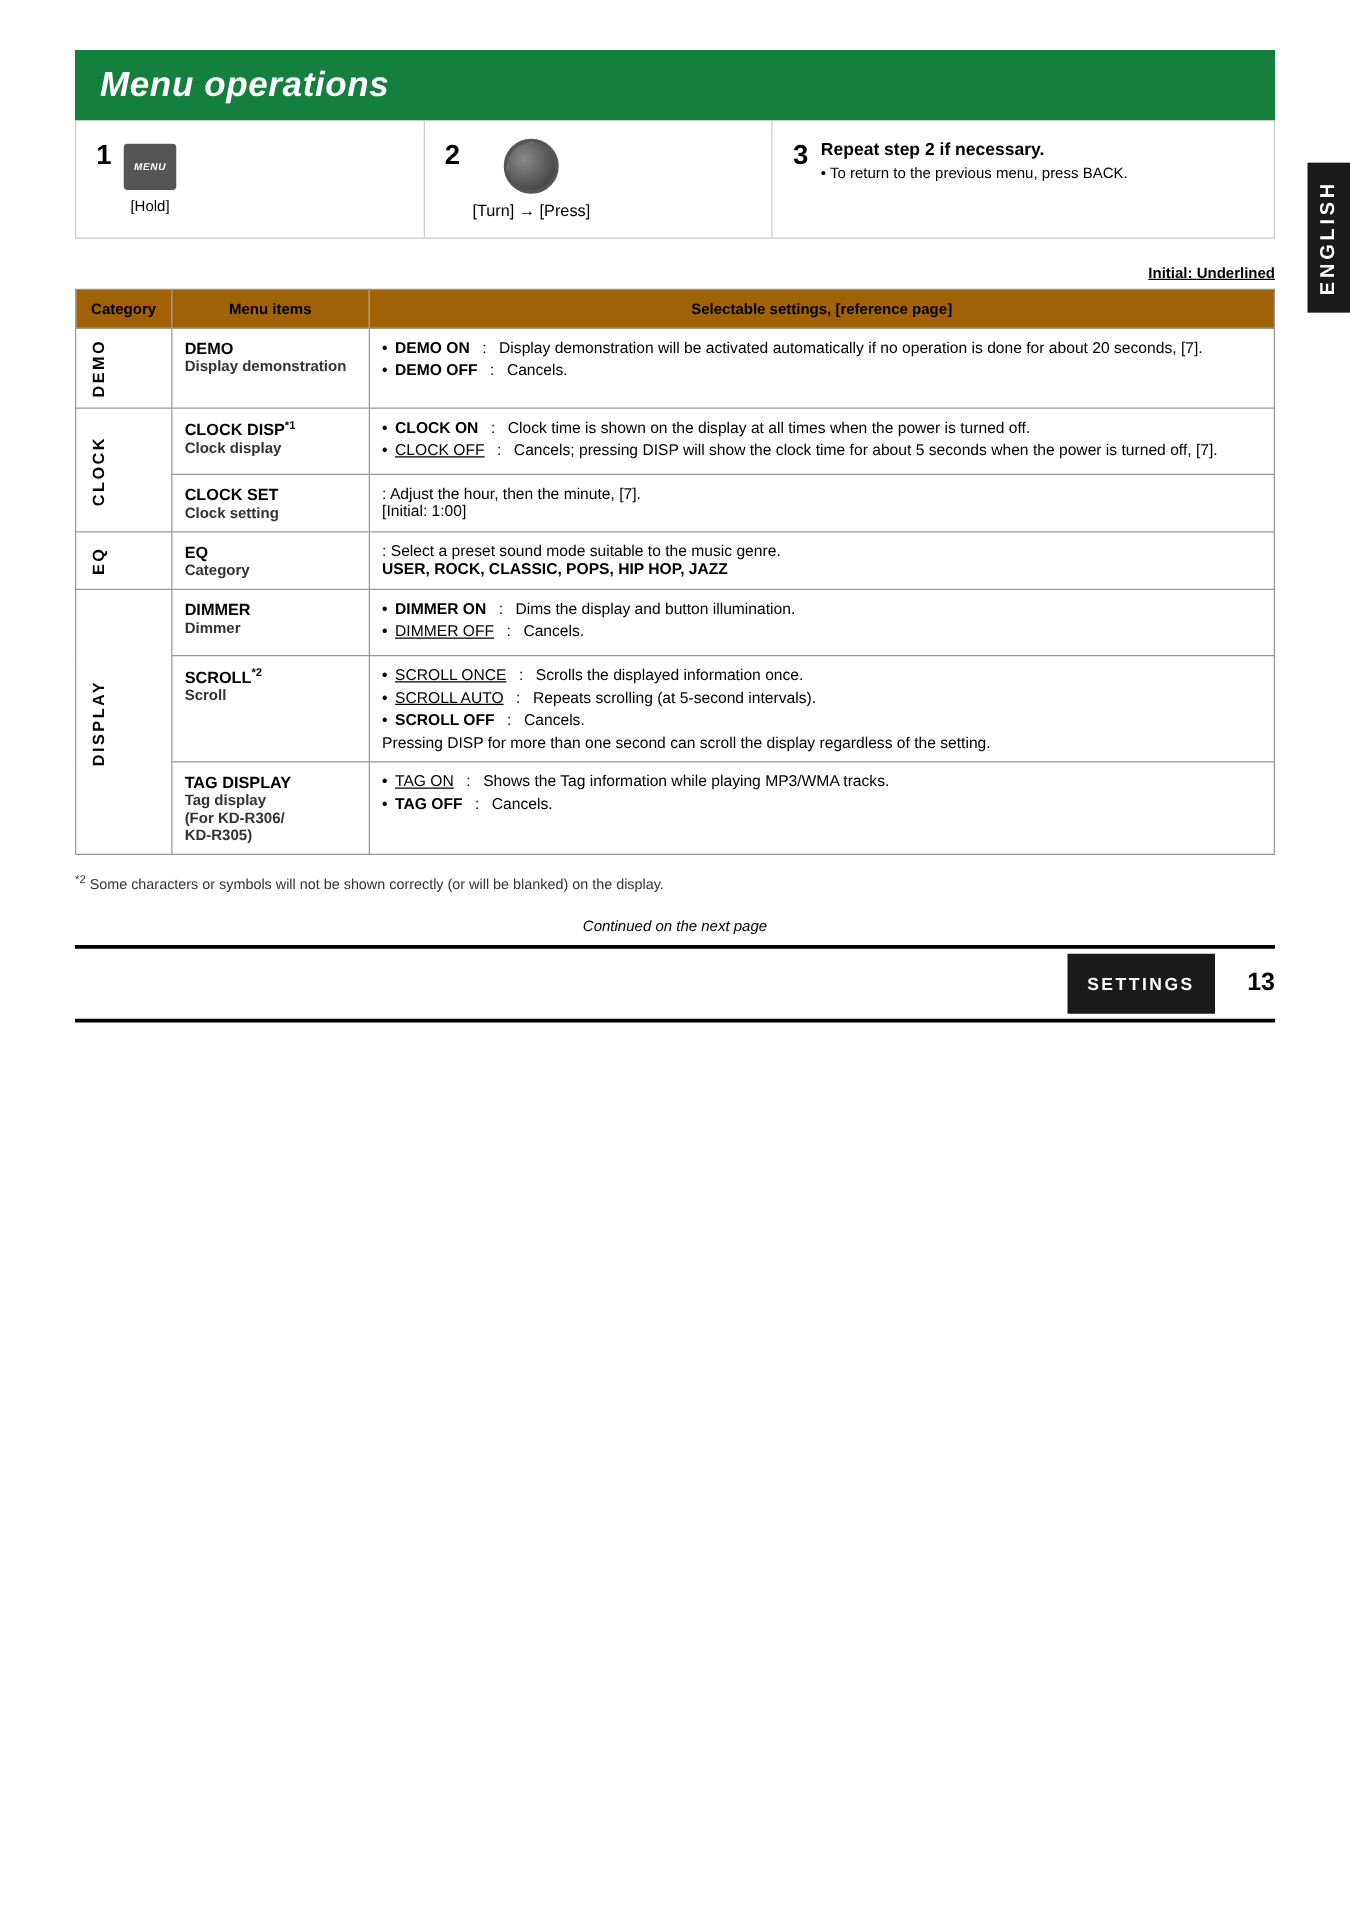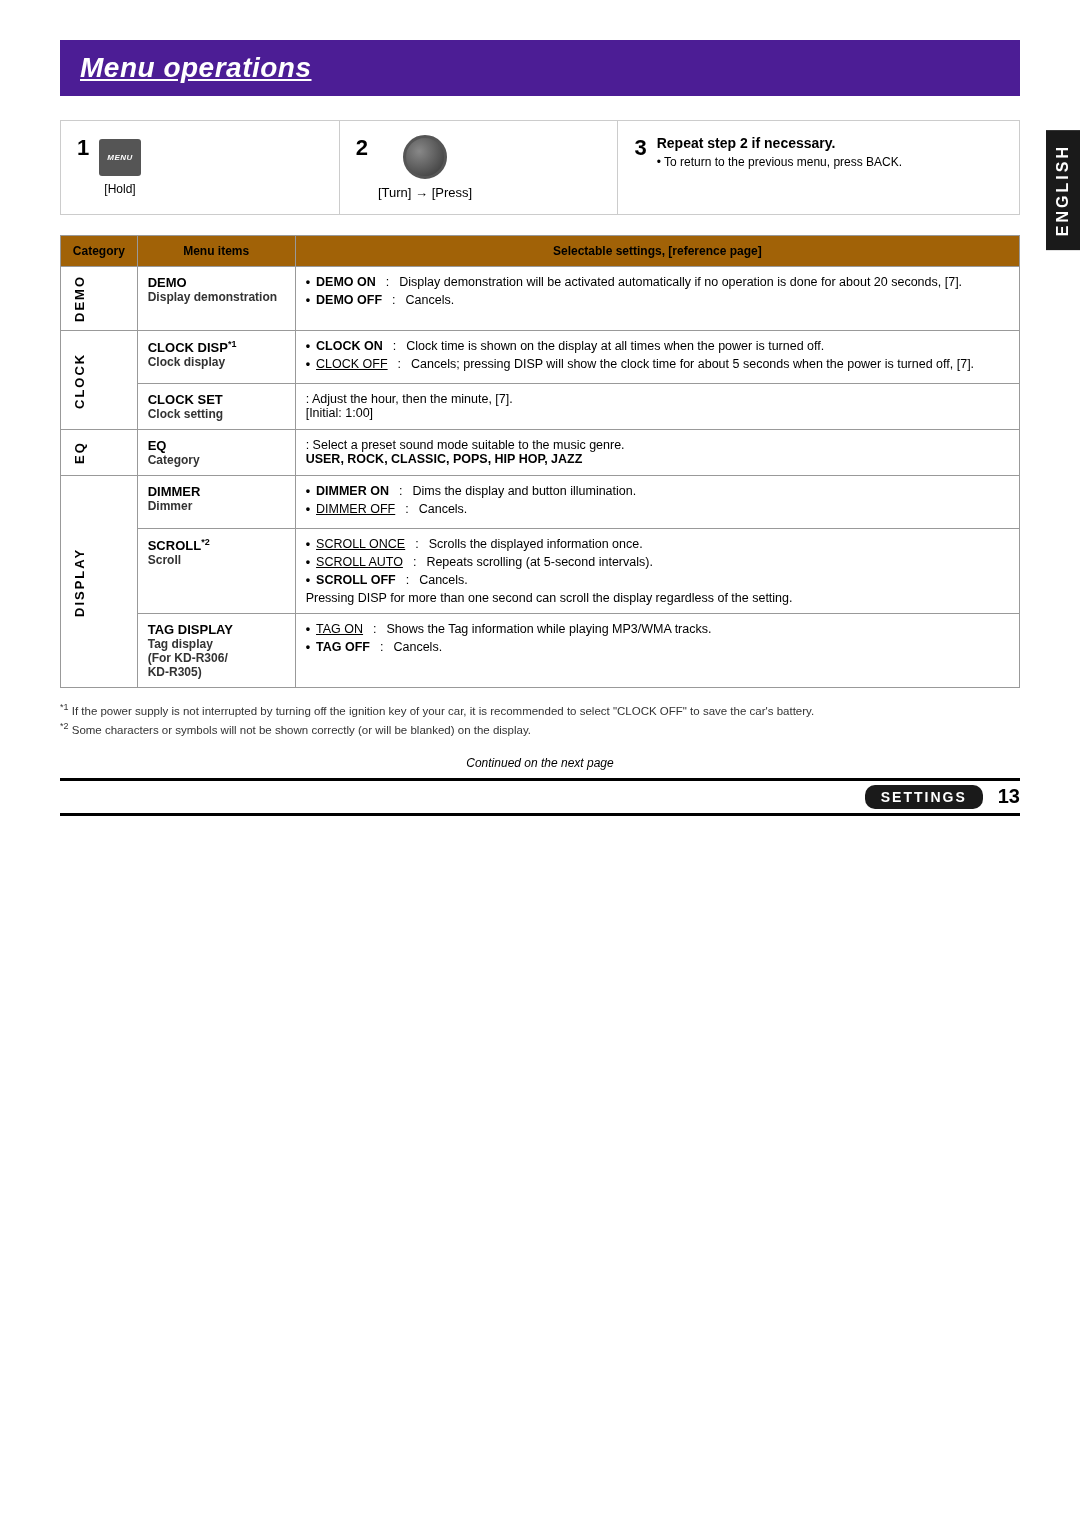--- a/index.html
+++ b/index.html
@@ -13,25 +13,23 @@
       position: relative;
     }
 
     .page {
       padding: 40px 60px 40px 60px;
       position: relative;
     }
 
     
     .title-bar {
-      background: #4c1d95;
+      background: #15803d;
       color: #fff;
       padding: 12px 20px;
-      margin-bottom: 24px;
-      text-decoration: underline;
     }
     .title-bar h1 {
       font-size: 28px;
       font-weight: 900;
       font-style: italic;
       letter-spacing: 0.5px;
     }
 
     
     .steps-row {
@@ -198,26 +196,25 @@
       align-items: center;
       justify-content: flex-end;
       margin-top: 4px;
       border-top: 3px solid #000;
       border-bottom: 3px solid #000;
       padding: 4px 0;
     }
     .footer-settings {
       background: #1a1a1a;
       color: #fff;
-      padding: 4px 16px;
+      padding: 16px 16px;
       font-size: 14px;
       font-weight: bold;
       letter-spacing: 2px;
-      margin-right: 15px;
-      border-radius: 10px;
+      margin-right: 26px;
     }
     .footer-page {
       font-size: 20px;
       font-weight: bold;
     }
 
     
     .english-sidebar {
       position: absolute;
       right: 0;
@@ -277,20 +274,23 @@
       <div style="display:flex;align-items:flex-start;gap:10px;">
         <span class="step-number">3</span>
         <div>
           <div class="step3-title">Repeat step 2 if necessary.</div>
           <div class="step3-desc">• To return to the previous menu, press BACK.</div>
         </div>
       </div>
     </div>
   </div>
 
+  <div class="initial-note">
+    <span>Initial: </span><span style="font-weight:bold;text-decoration:underline;">Underlined</span>
+  </div>
 
   <table class="menu-table">
     <thead>
       <tr>
         <th>Category</th>
         <th>Menu items</th>
         <th>Selectable settings, [reference page]</th>
       </tr>
     </thead>
     <tbody>
@@ -438,21 +438,20 @@
               <span class="colon">:</span>
               <span class="setting-desc">Cancels.</span>
             </li>
           </ul>
         </td>
       </tr>
     </tbody>
   </table>
 
   <div class="footnotes">
-    <p><sup>*1</sup> If the power supply is not interrupted by turning off the ignition key of your car, it is recommended to select "CLOCK OFF" to save the car's battery.</p>
     <p><sup>*2</sup> Some characters or symbols will not be shown correctly (or will be blanked) on the display.</p>
   </div>
 
   <div class="continued">Continued on the next page</div>
 
   <div class="footer-bar">
     <span class="footer-settings">SETTINGS</span>
     <span class="footer-page">13</span>
   </div>
 

